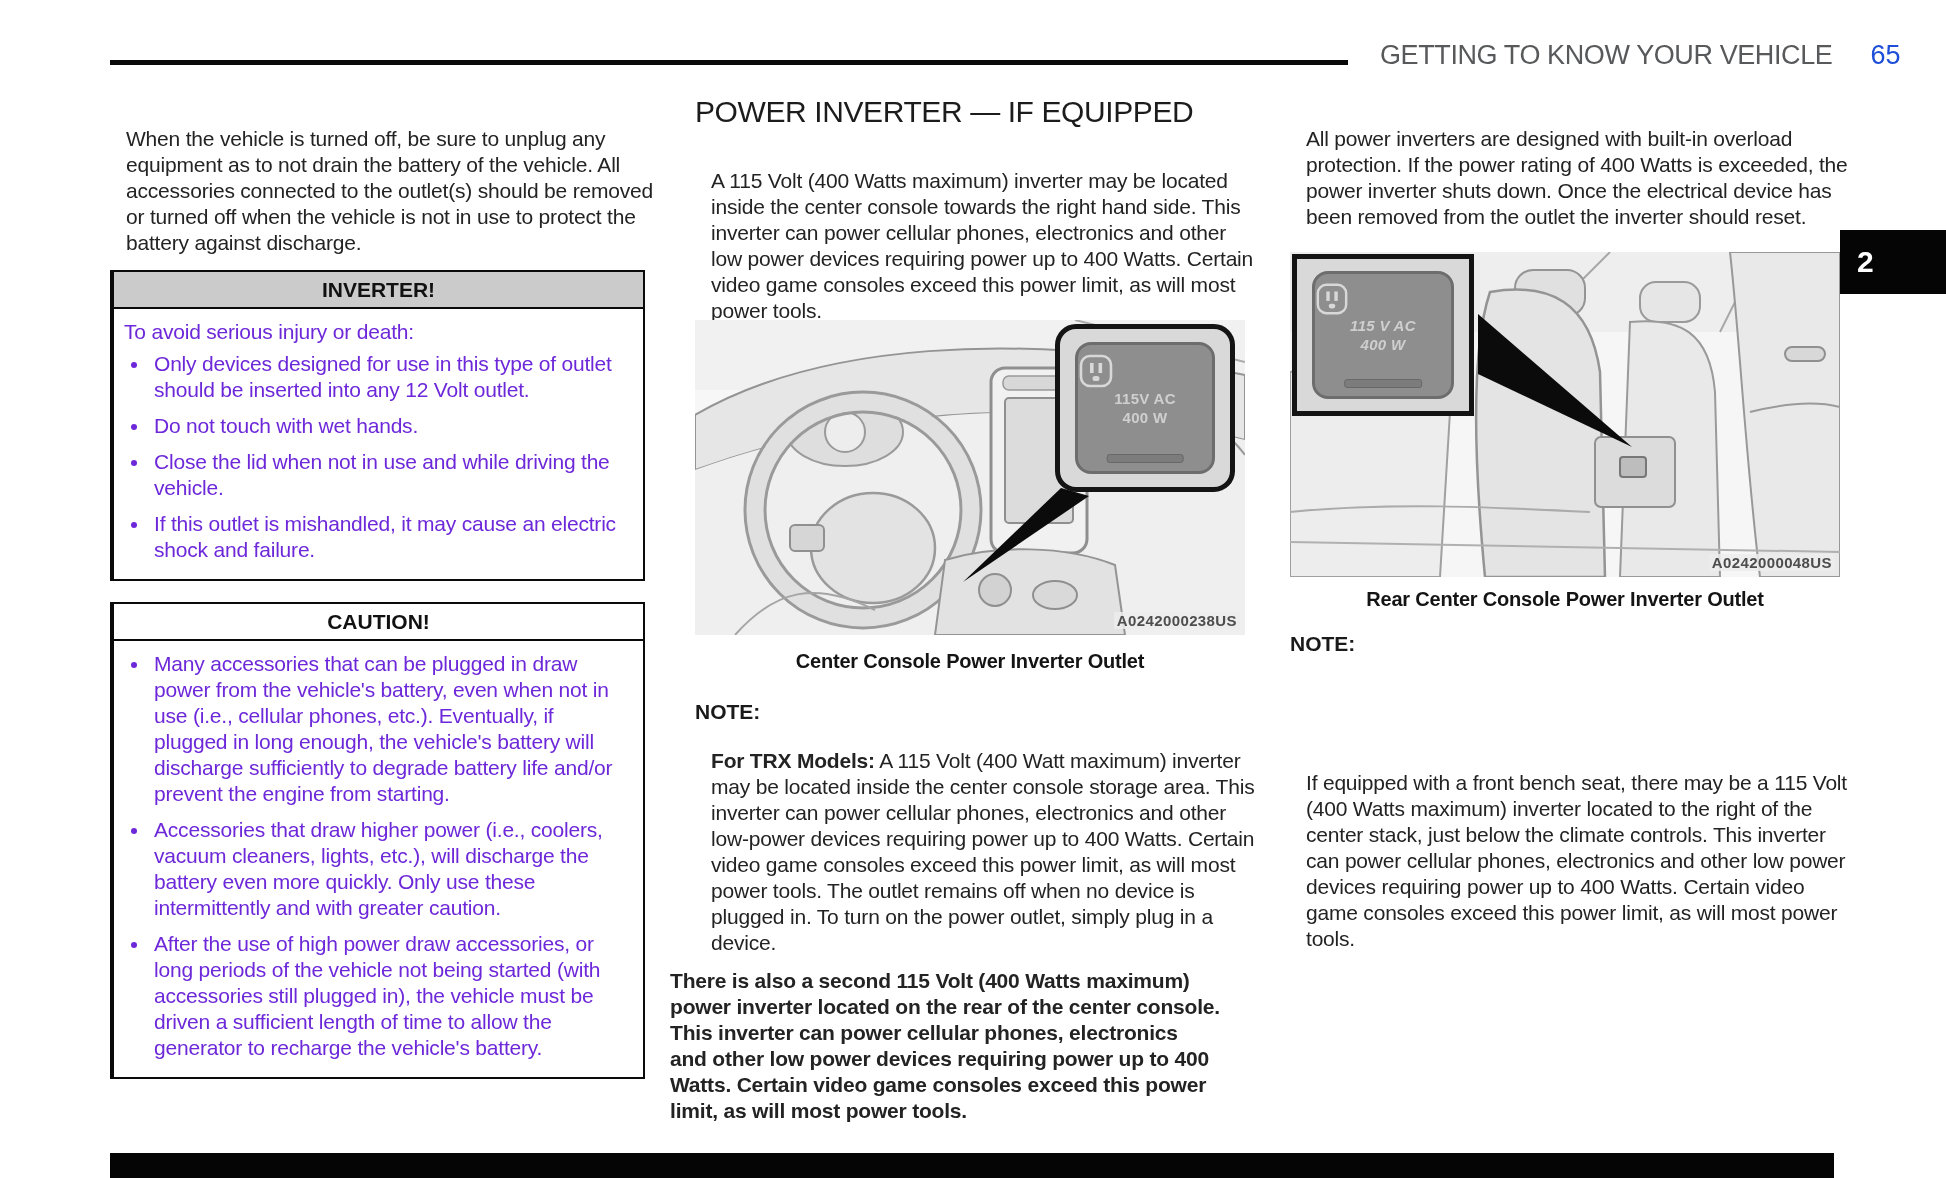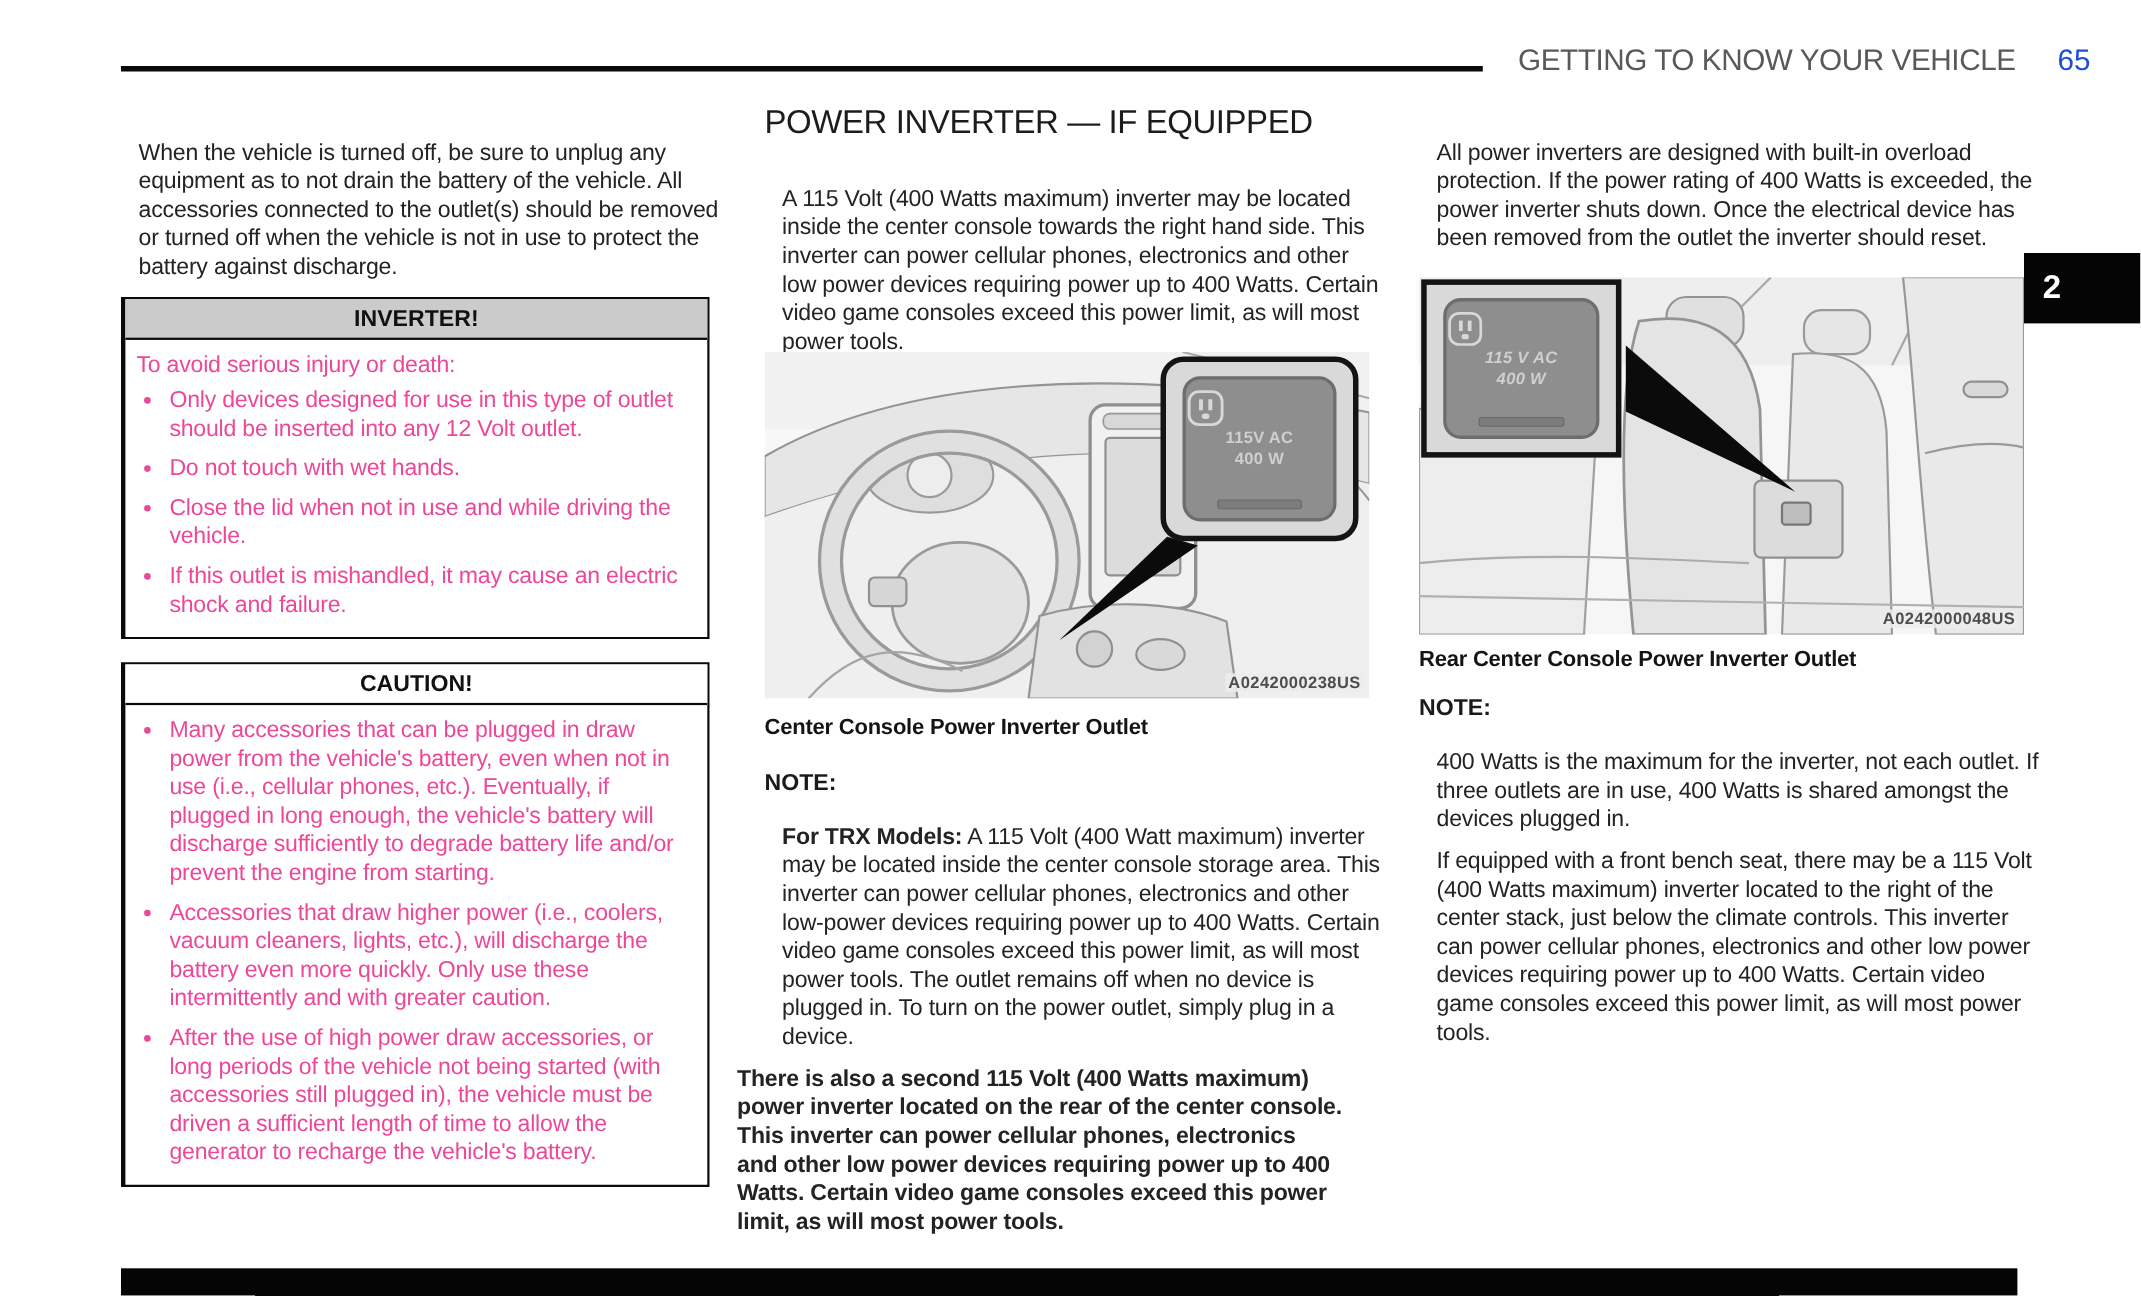--- a/index.html
+++ b/index.html
@@ -13,27 +13,27 @@
   }
   
   .header-rule{position:absolute;left:110px;top:60px;width:1238px;height:5px;background:#0a0a0a;}
   .header-text{position:absolute;left:1380px;top:40px;width:460px;display:flex;align-items:baseline;gap:38px;justify-content:space-between;}
   .header-title{font-size:27px;color:#58595b;letter-spacing:-0.4px;white-space:nowrap;}
   .header-page{font-size:27px;color:#1d4ed8;font-weight:400;}
   
   .col-par{position:absolute;font-size:21px;line-height:26px;letter-spacing:-0.2px;color:#232323;margin:16px;}
   .bold-lead{font-weight:bold;}
   .note-label{position:absolute;font-size:21px;font-weight:bold;color:#1a1a1a;margin:0;}
-  .fig-caption{position:absolute;font-size:20px;font-weight:bold;text-align:left;color:#141414;letter-spacing:-0.2px;margin:0;}
+  .fig-caption{position:absolute;font-size:20px;font-weight:bold;text-align:center;color:#141414;letter-spacing:-0.2px;margin:0;}
   
   .alert-box{position:absolute;left:110px;width:535px;border:2px solid #0a0a0a;border-left-width:4px;box-sizing:border-box;background:#fff;}
   .alert-title{text-align:center;font-weight:bold;font-size:21px;padding:6px 0 5px 0;border-bottom:2px solid #0a0a0a;color:#111;}
   .alert-title.gray{background:#cbcbcb;}
   .alert-title.white{background:#ffffff;}
-  .alert-body{padding:10px 14px 14px 10px;font-size:21px;line-height:26px;letter-spacing:-0.2px;color:#ec4899;}
+  .alert-body{padding:10px 14px 14px 10px;font-size:21px;line-height:26px;letter-spacing:-0.2px;color:#6d28d9;}
   .alert-body p{margin:0 0 6px 0;}
   .alert-body ul{margin:0;padding-left:26px;}
   .alert-body li{margin-bottom:10px;padding-left:4px;}
   .alert-body li:last-child{margin-bottom:2px;}
   
   .section-heading{position:absolute;font-size:30px;font-weight:400;color:#1c1c1c;letter-spacing:-0.4px;margin:0;white-space:nowrap;}
   
   .figure{position:absolute;overflow:hidden;}
   .figure svg{position:absolute;left:0;top:0;}
   .fig-code{
@@ -185,20 +185,19 @@
         </svg>
       </div>
     </div>
     <span class="fig-code">A0242000048US</span>
   </div>
 
   <p class="fig-caption" style="left:1290px;top:588px;width:550px;">Rear Center Console Power Inverter Outlet</p>
 
   <p class="note-label" style="left:1290px;top:632px;">NOTE:</p>
 
-  <p class="col-par" style="left:1290px;top:664px;width:550px;">400 Watts is the maximum for the inverter, not each outlet. If three outlets are in use, 400 Watts is shared amongst the devices plugged in.</p>
 
   <p class="col-par" style="left:1290px;top:754px;width:550px;">If equipped with a front bench seat, there may be a 115 Volt (400 Watts maximum) inverter located to the right of the center stack, just below the climate controls. This inverter can power cellular phones, electronics and other low power devices requiring power up to 400 Watts. Certain video game consoles exceed this power limit, as will most power tools.</p>
 
   <div class="chapter-tab">2</div>
   <div class="bottom-bar"></div>
 
 </div>
 
 </body></html>

